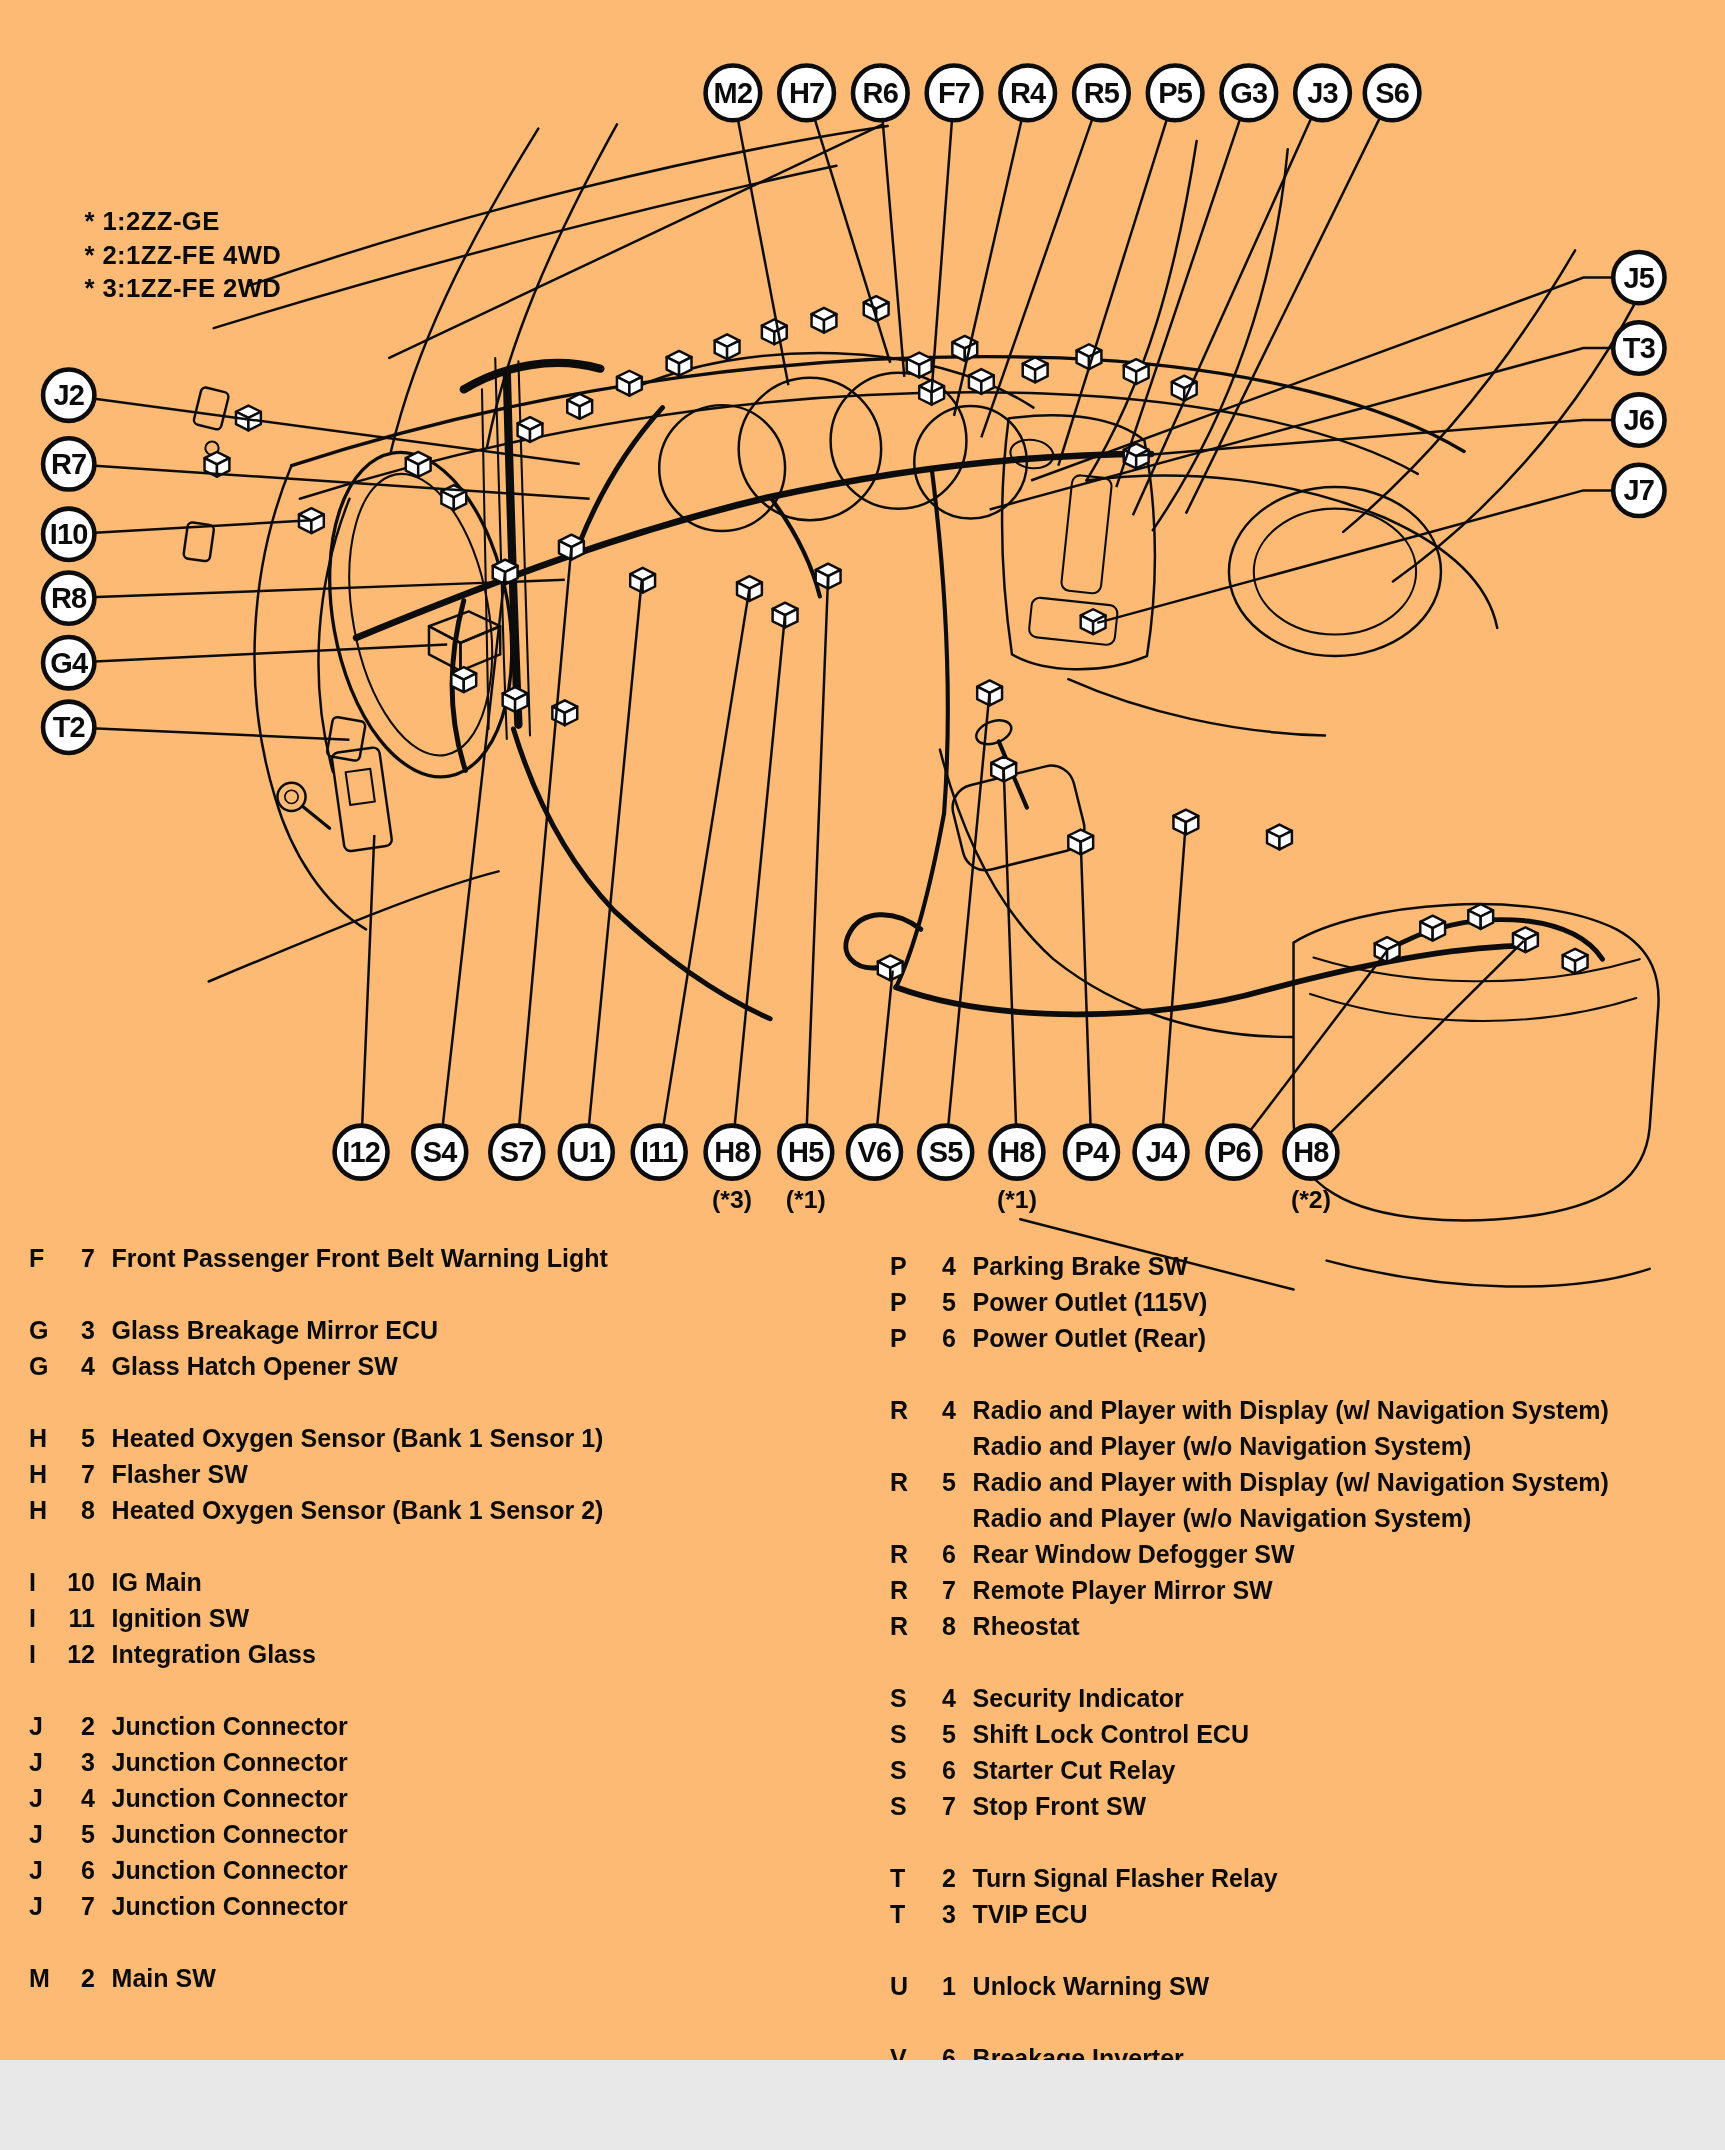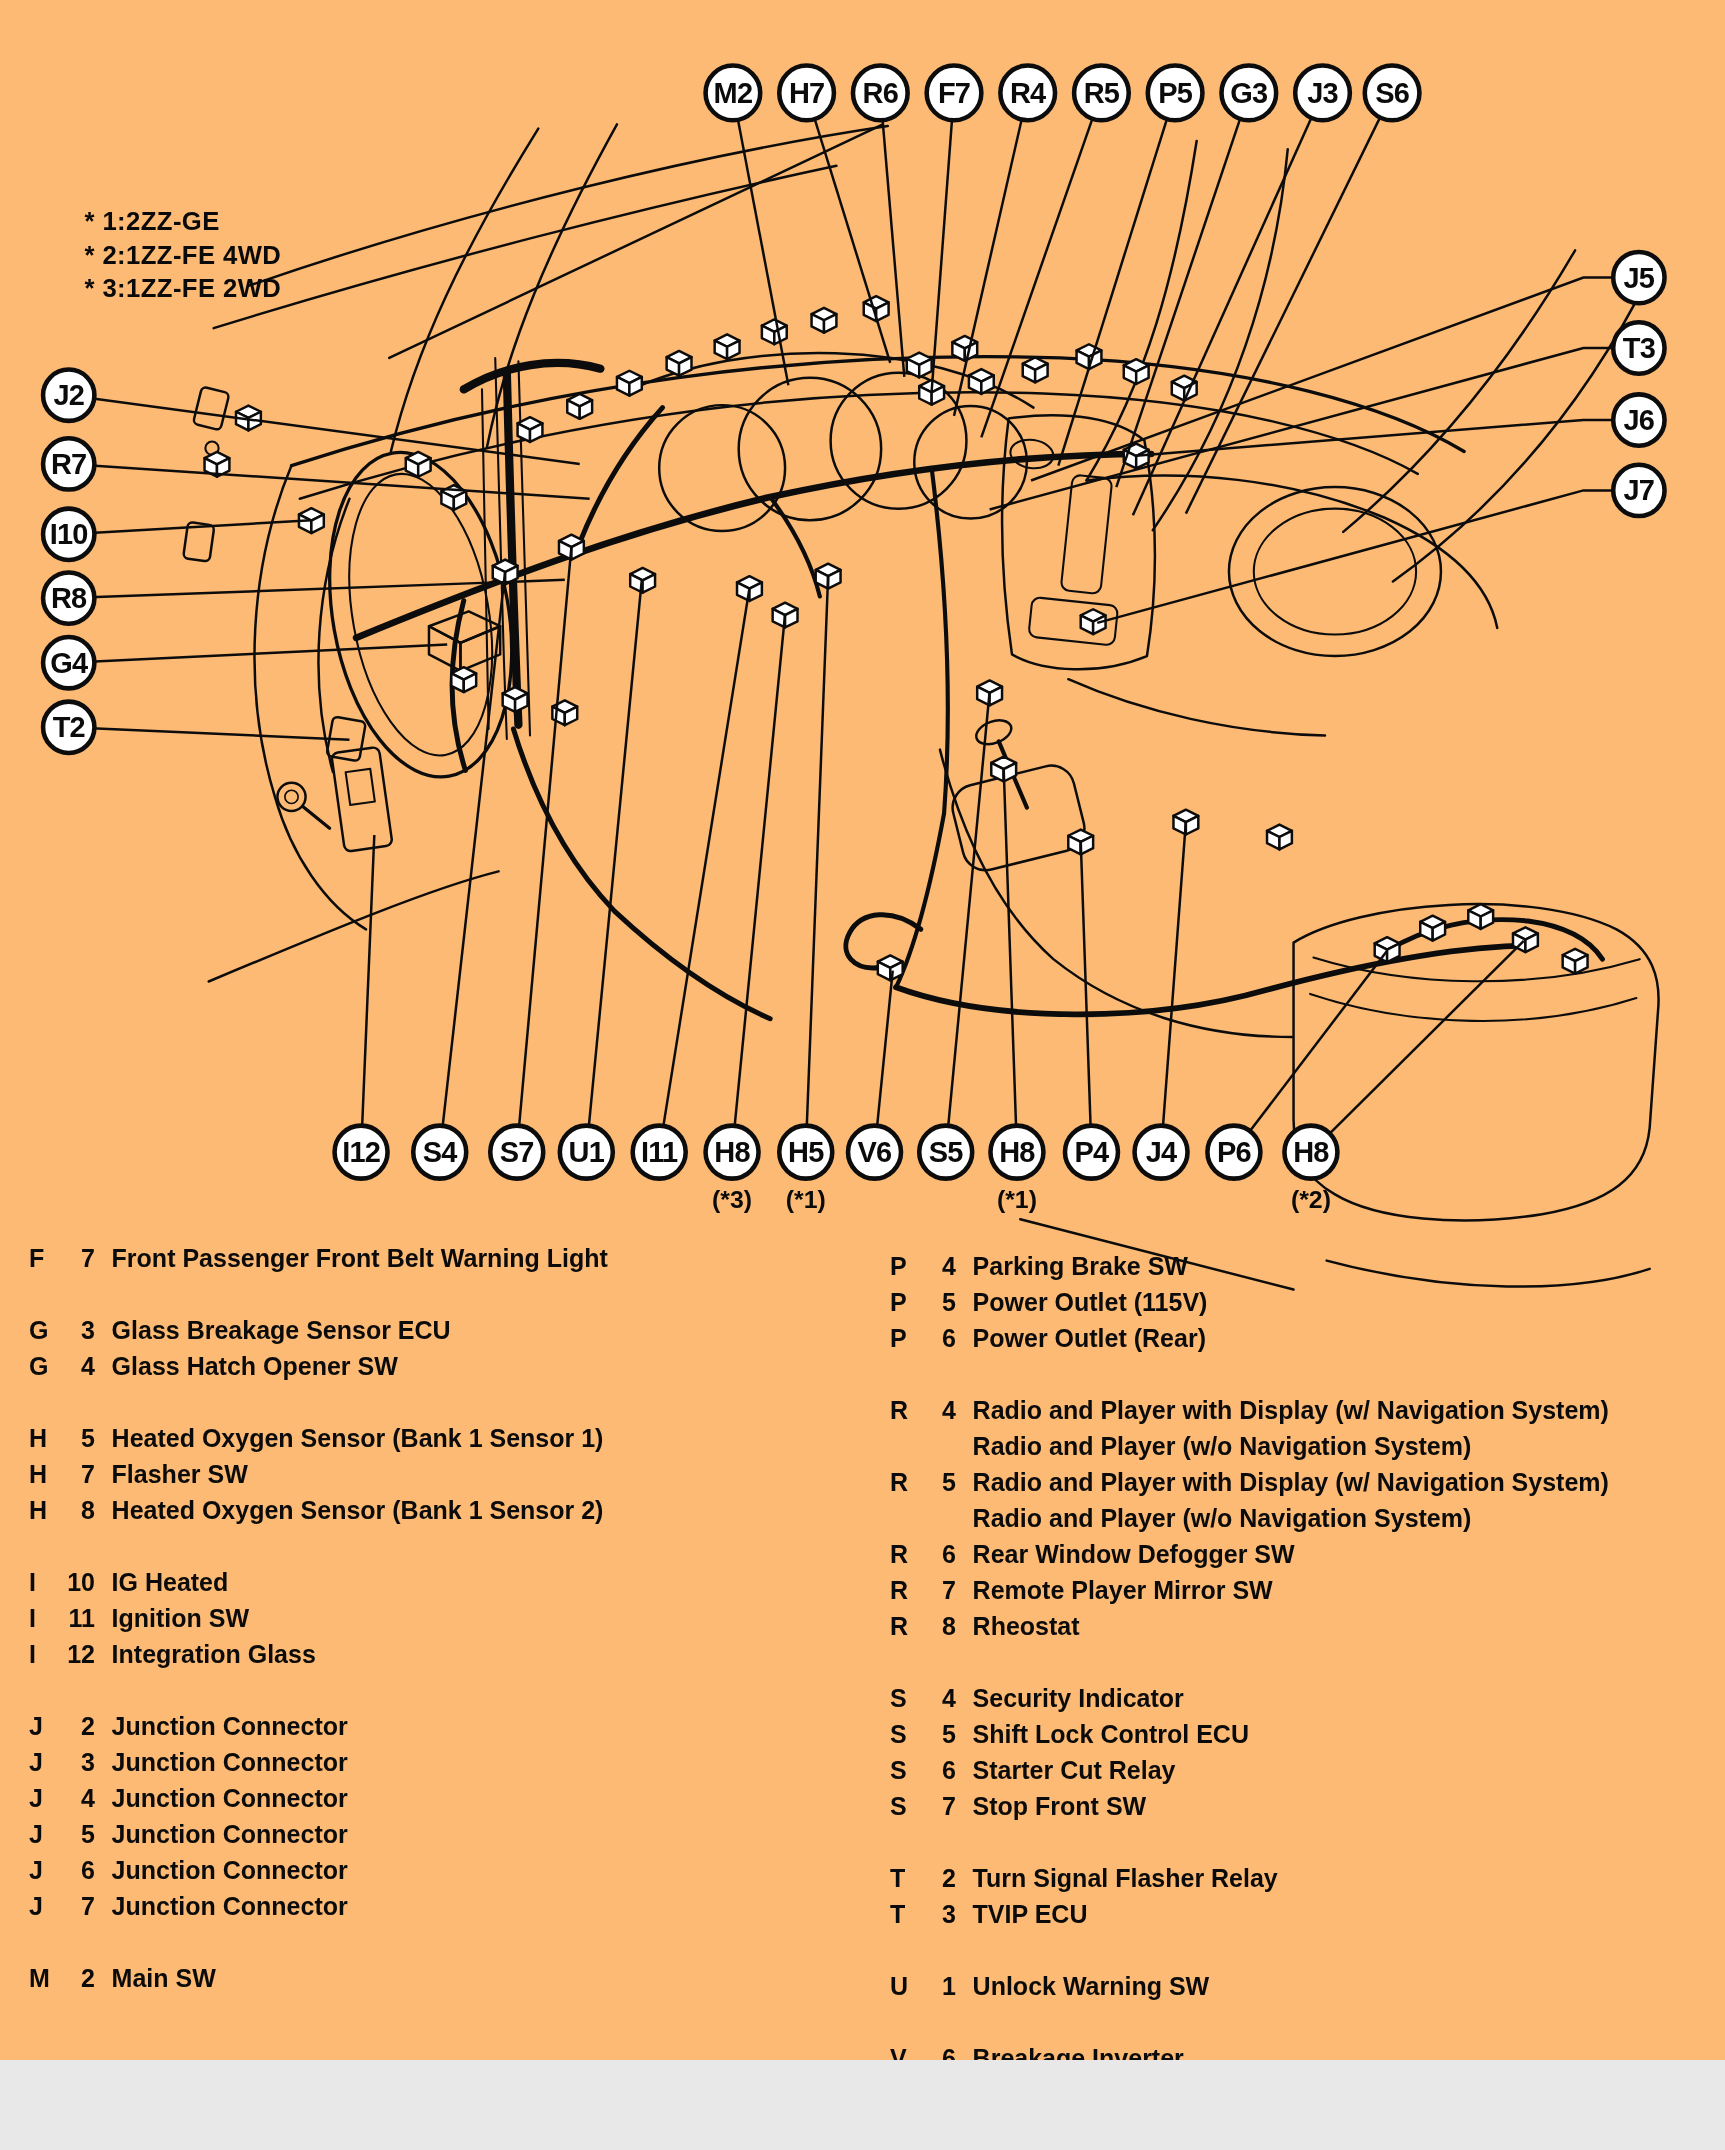--- a/index.html
+++ b/index.html
@@ -364,21 +364,21 @@
 
   <div id="legend-left" class="legend-col" style="left:29px;top:1244px;">
       <div class="legend-row">
         <span class="legend-letter">F</span>
         <span class="legend-number">7</span>
         <span class="legend-text">Front Passenger Front Belt Warning Light</span>
       </div>
       <div class="legend-row gap">
         <span class="legend-letter">G</span>
         <span class="legend-number">3</span>
-        <span class="legend-text">Glass Breakage Sensor ECU</span>
+        <span class="legend-text">Glass Breakage Mirror ECU</span>
       </div>
       <div class="legend-row">
         <span class="legend-letter">G</span>
         <span class="legend-number">4</span>
         <span class="legend-text">Glass Hatch Opener SW</span>
       </div>
       <div class="legend-row gap">
         <span class="legend-letter">H</span>
         <span class="legend-number">5</span>
         <span class="legend-text">Heated Oxygen Sensor (Bank 1 Sensor 1)</span>
@@ -389,21 +389,21 @@
         <span class="legend-text">Flasher SW</span>
       </div>
       <div class="legend-row">
         <span class="legend-letter">H</span>
         <span class="legend-number">8</span>
         <span class="legend-text">Heated Oxygen Sensor (Bank 1 Sensor 2)</span>
       </div>
       <div class="legend-row gap">
         <span class="legend-letter">I</span>
         <span class="legend-number">10</span>
-        <span class="legend-text">IG Heated</span>
+        <span class="legend-text">IG Main</span>
       </div>
       <div class="legend-row">
         <span class="legend-letter">I</span>
         <span class="legend-number">11</span>
         <span class="legend-text">Ignition SW</span>
       </div>
       <div class="legend-row">
         <span class="legend-letter">I</span>
         <span class="legend-number">12</span>
         <span class="legend-text">Integration Glass</span>

